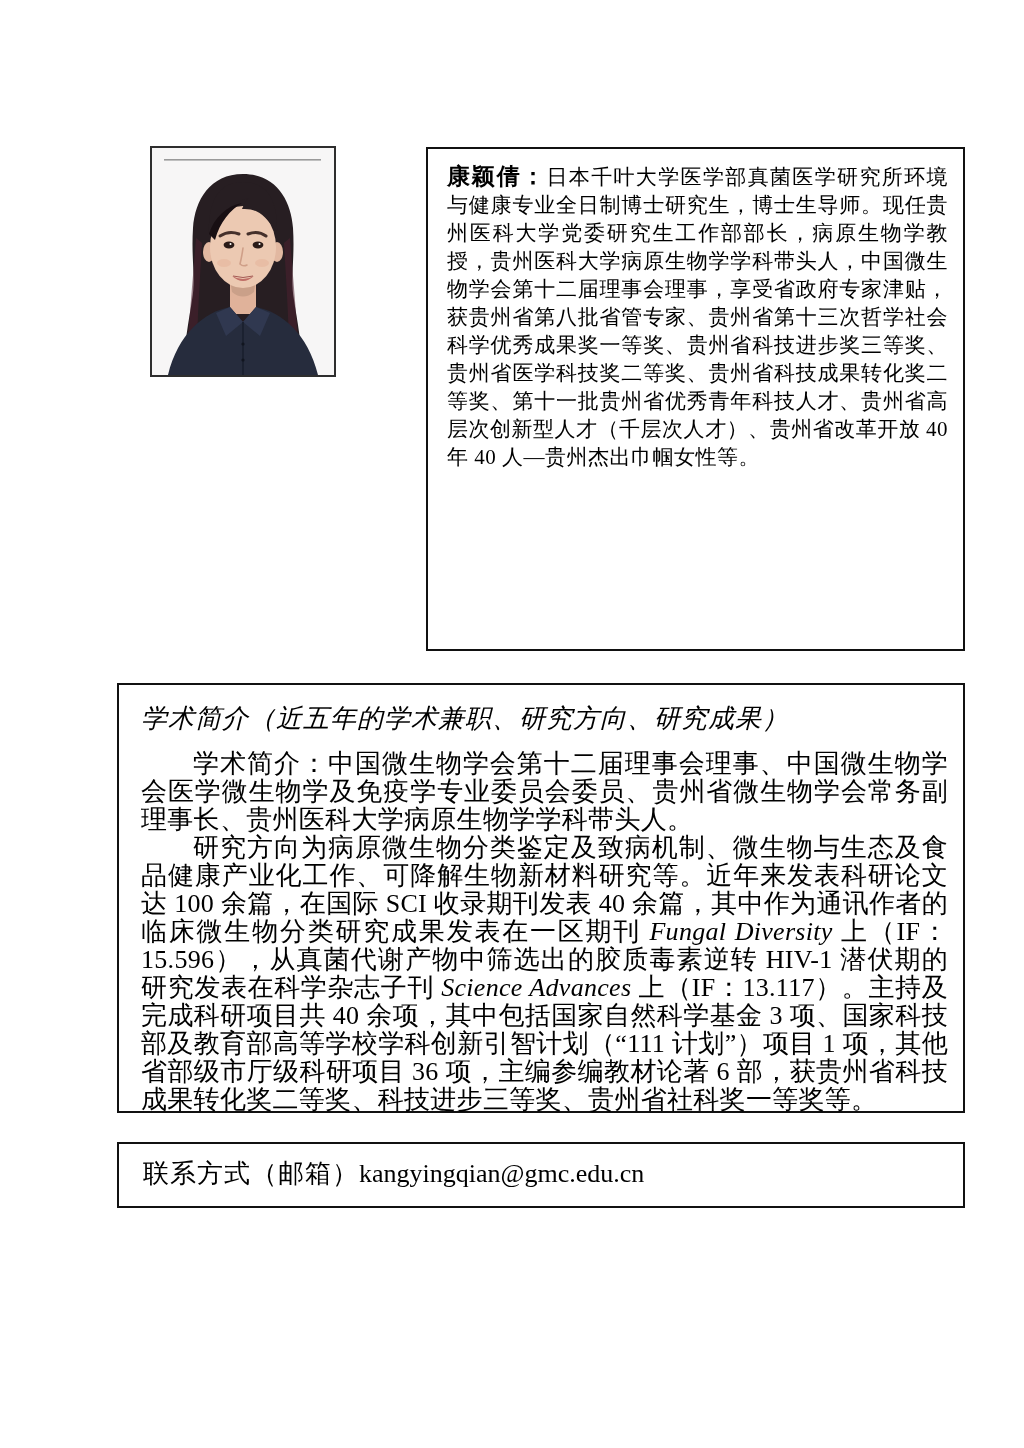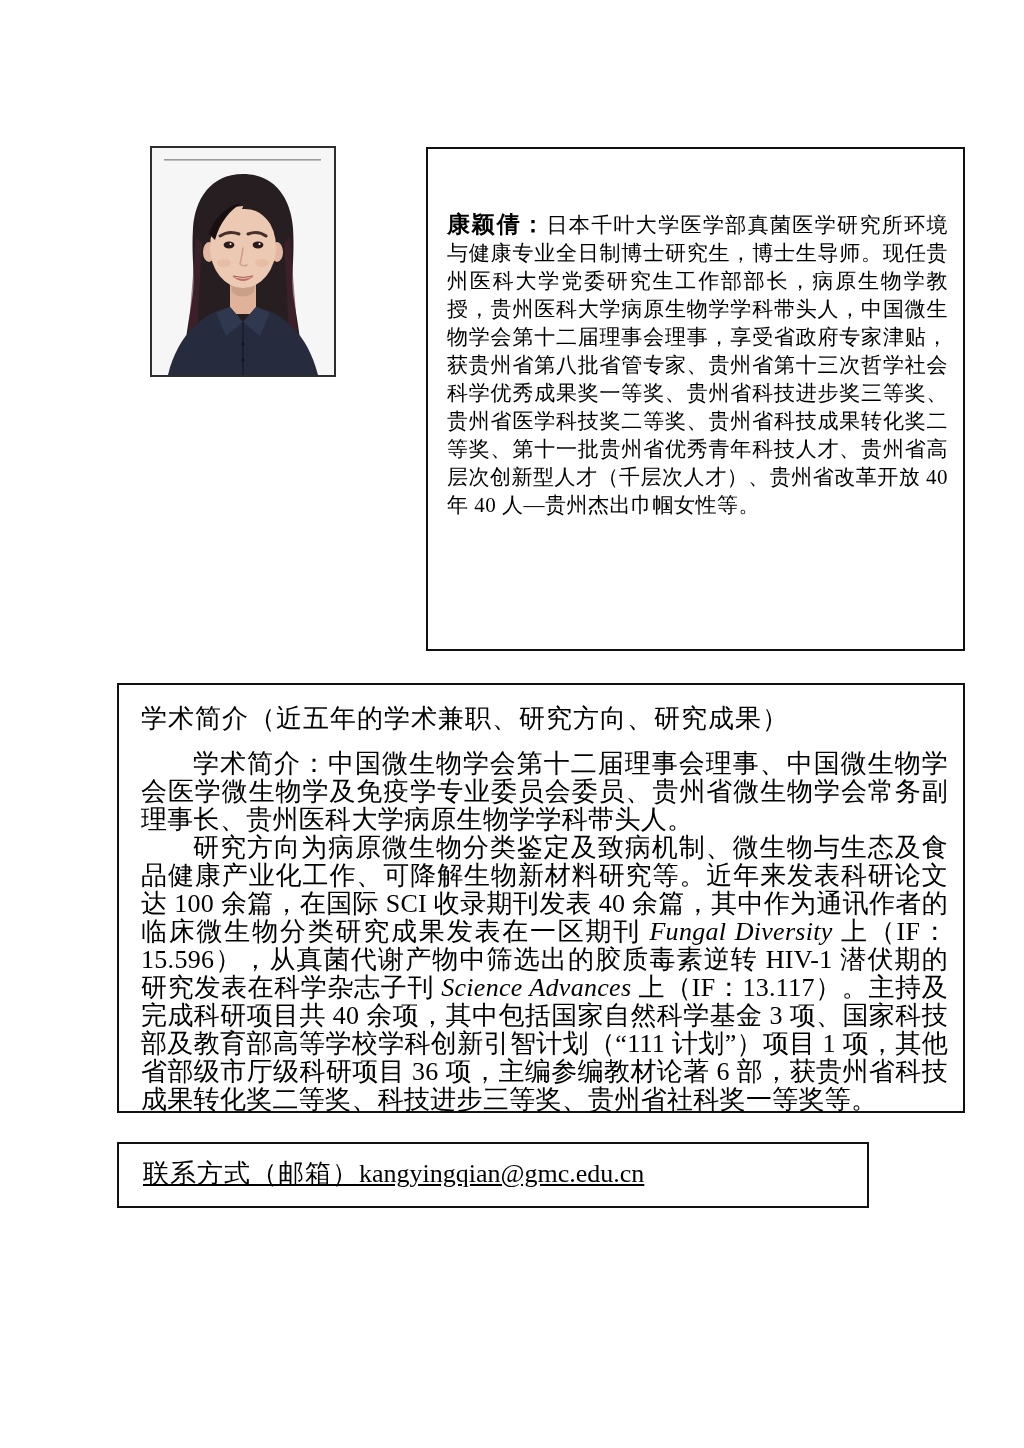--- a/index.html
+++ b/index.html
@@ -25,42 +25,42 @@
 
   
   .box {
     position: absolute;
     border: 2px solid #111111;
     box-sizing: border-box;
     background: #ffffff;
   }
   .bio-box { left: 426px; top: 147px; width: 539px; height: 504px; padding: 13px 15px 0 19px; }
   .academic-box { left: 117px; top: 683px; width: 848px; height: 430px; padding: 13px 15px 0 22px; }
-  .contact-box { left: 117px; top: 1142px; width: 752px; height: 66px; padding: 13px 0 0 24px; text-decoration: underline; }
+  .contact-box { left: 117px; top: 1142px; width: 848px; height: 66px; padding: 13px 0 0 24px; }
 
   
   .bio-text {
     font-size: 21px; line-height: 28px;
     text-align: justify;
     letter-spacing: 0.5px;
-    margin-top: 48px;
   }
   .bio-name {
     font-family: "Liberation Sans", "DejaVu Sans", sans-serif;
     font-weight: bold;
     font-size: 23px;
     letter-spacing: 1px;
   }
 
   
   .academic-title {
     font-size: 26px;
     line-height: 34px;
     margin: 4px 0 14px 0;
     letter-spacing: 1px;
+    font-style: italic;
   }
   .para {
     margin: 0;
     font-size: 26px; line-height: 28px;
     text-indent: 2em;
     text-align: justify;
     letter-spacing: 0.3px;
   }
   .para .it { font-style: italic; }
 

